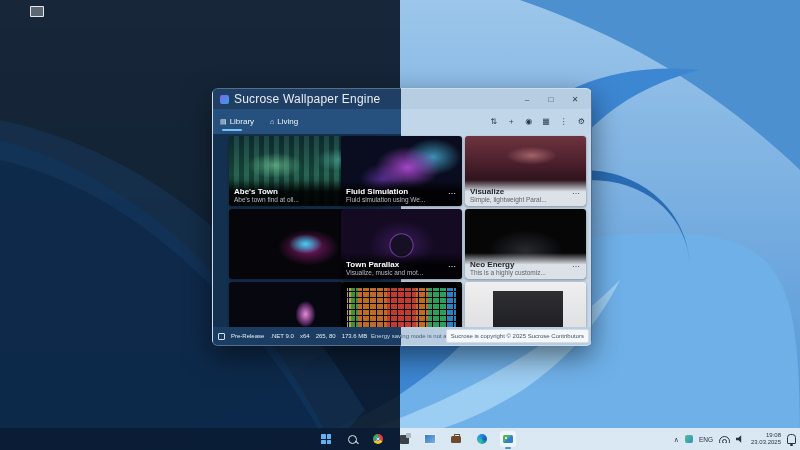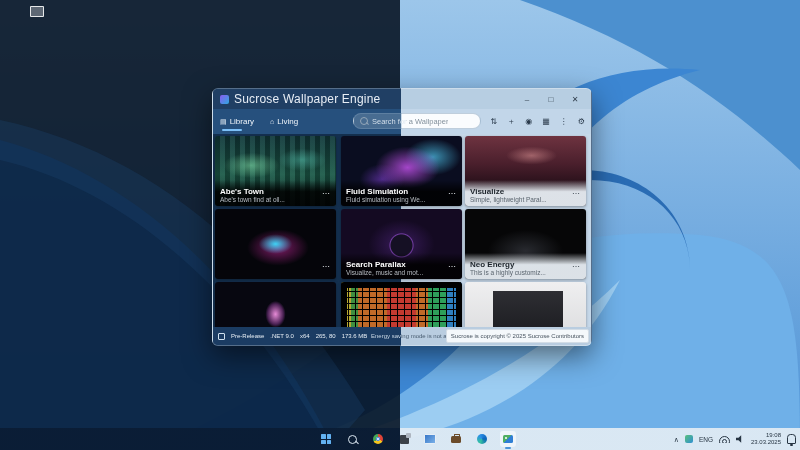--- a/index.html
+++ b/index.html
@@ -47,21 +47,21 @@
       -webkit-background-clip:text;background-clip:text;color:transparent;}
   }
   .tool-icons{position:absolute;right:6px;top:0;height:25px;display:flex;gap:10px;align-items:center;}
   .tool-ic{font-size:8px;color:#2b3b4c;line-height:1;}
 
   
   .grid{position:absolute;top:45px;left:0;right:0;bottom:18px;overflow:hidden;
     background:linear-gradient(90deg,#14304f 0 188px,#c6d8e9 188px 100%);}
   .tile{position:absolute;width:121px;height:70px;border-radius:3px;overflow:hidden;
     box-shadow:0 1px 3px rgba(0,0,0,.35);}
-  .c1{left:2px;} .c2{left:128px;} .c3{left:252px;}
+  .c1{left:16px;padding-left:32px;} .c2{left:128px;} .c3{left:252px;}
   .r1{top:2px;} .r2{top:75px;} .r3{top:148px;}
   .thumb{position:absolute;inset:0;}
   .tile-overlay{position:absolute;left:0;right:0;bottom:0;height:26px;
     background:linear-gradient(180deg,transparent,rgba(0,0,0,.85) 45%);
     padding:7px 5px 0 5px;box-sizing:border-box;}
   .tile-title{font-size:8px;font-weight:bold;color:#fff;line-height:9px;white-space:nowrap;}
   .tile-sub{font-size:6.5px;color:#b9bec4;line-height:8px;white-space:nowrap;overflow:hidden;}
   .tile-more{position:absolute;right:5px;bottom:8px;font-size:8px;color:#e9edf1;letter-spacing:1px;}
   .tile.light .tile-overlay{background:linear-gradient(180deg,transparent,rgba(233,239,245,.94) 45%);}
   .tile.light .tile-title{color:#1d242b;}
@@ -189,24 +189,20 @@
     <div class="tabs">
       <div class="tab active">
         <span class="tab-ic">▤</span>
         <span>Library</span>
       </div>
       <div class="tab">
         <span class="tab-ic">⌂</span>
         <span>Living</span>
       </div>
     </div>
-    <div class="searchbox">
-      <span class="mag"></span>
-      <span class="search-ph">Search for a Wallpaper</span>
-    </div>
     <div class="tool-icons">
       <span class="tool-ic">⇅</span>
       <span class="tool-ic">＋</span>
       <span class="tool-ic">◉</span>
       <span class="tool-ic">▦</span>
       <span class="tool-ic">⋮</span>
       <span class="tool-ic">⚙</span>
     </div>
   </div>
 
@@ -240,21 +236,21 @@
     </div>
 
     <div class="tile c1 r2">
       <div class="thumb t-living"></div>
       <span class="tile-more">⋯</span>
     </div>
 
     <div class="tile c2 r2">
       <div class="thumb t-media"></div>
       <div class="tile-overlay">
-        <div class="tile-title">Search Parallax</div>
+        <div class="tile-title">Town Parallax</div>
         <div class="tile-sub">Visualize, music and mot...</div>
       </div>
       <span class="tile-more">⋯</span>
     </div>
 
     <div class="tile light c3 r2">
       <div class="thumb t-neo"></div>
       <div class="tile-overlay">
         <div class="tile-title">Neo Energy</div>
         <div class="tile-sub">This is a highly customiz...</div>

